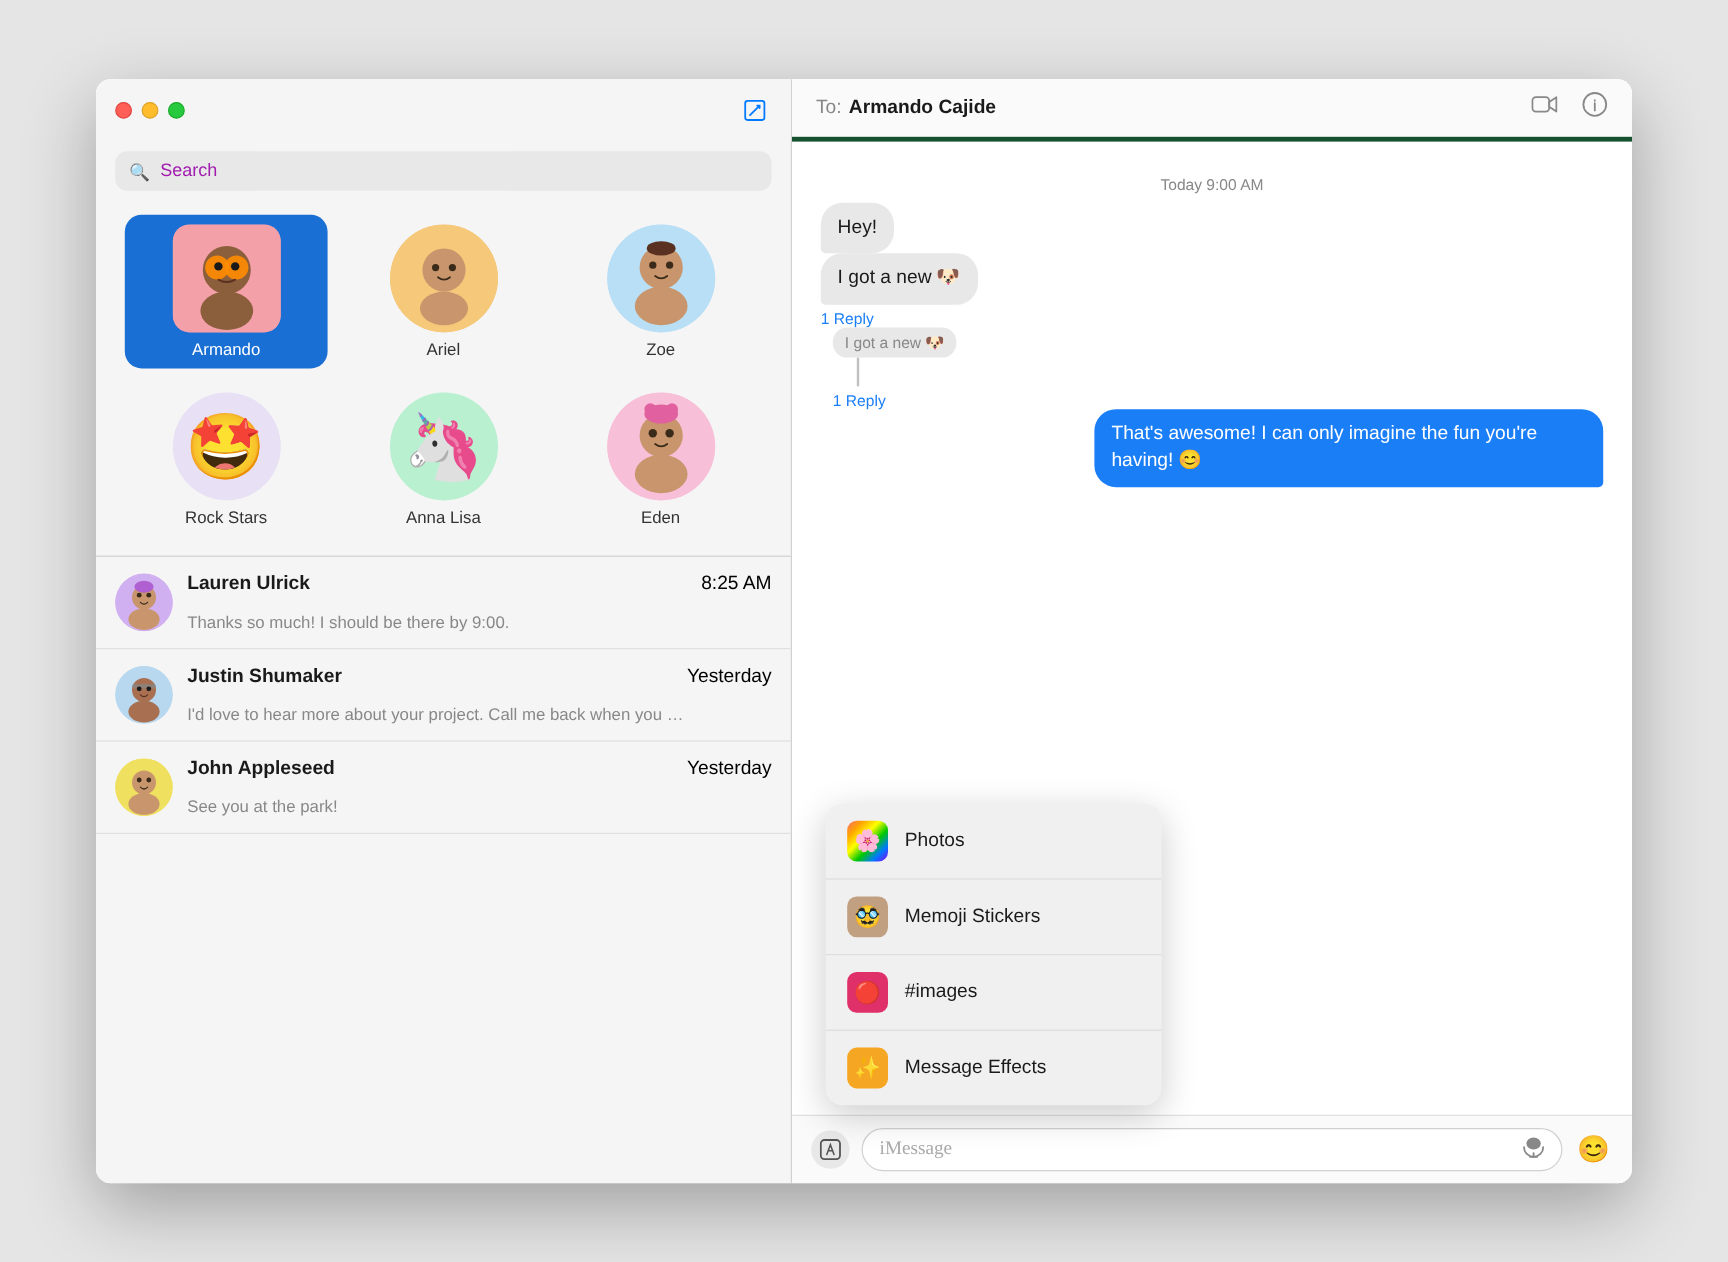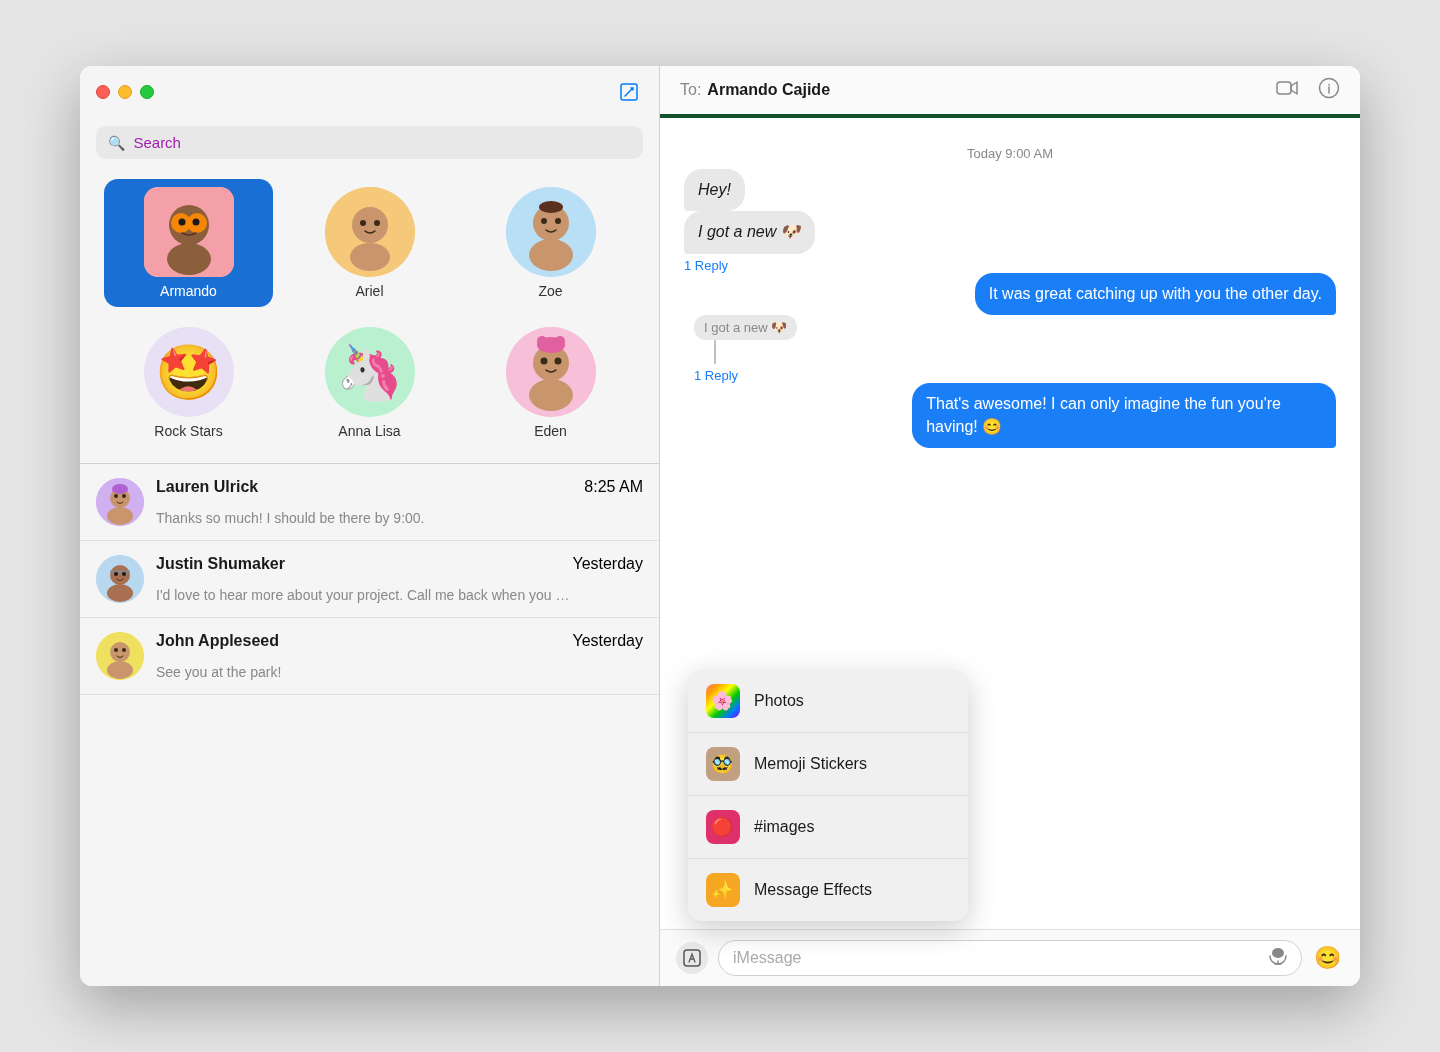--- a/index.html
+++ b/index.html
@@ -253,21 +253,20 @@
     }
     .bubble.outgoing {
       background: #1a7ef7;
       color: #fff;
       border-bottom-right-radius: 4px;
     }
     .bubble.incoming {
       background: #e8e8e8;
       color: #1a1a1a;
       border-bottom-left-radius: 4px;
-      font-style: italic;
     }
     .reply-link {
       font-size: 13px;
       color: #1a7ef7;
       margin-top: 4px;
       cursor: pointer;
     }
     .reply-bubble-mini {
       background: #e8e8e8;
       color: #888;
@@ -302,20 +301,21 @@
     .imessage-input {
       flex: 1;
       height: 36px;
       border: 1px solid #d0d0d0;
       border-radius: 18px;
       background: #fff;
       display: flex;
       align-items: center;
       padding: 0 14px;
       gap: 14px;
+      font-family: Liberation Serif, serif;
     }
     .input-placeholder {
       flex: 1;
       font-size: 16px;
       color: #aaa;
     }
     .input-audio-icon {
       color: #888;
       font-size: 16px;
     }
@@ -569,23 +569,20 @@
 
       <div class="msg-row incoming">
         <div class="bubble incoming">Hey!</div>
       </div>
 
       <div class="msg-row incoming">
         <div class="bubble incoming">I got a new 🐶</div>
         <span class="reply-link">1 Reply</span>
       </div>
 
-      <div class="msg-row outgoing">
-        <div class="bubble outgoing">It was great catching up with you the other day.</div>
-      </div>
 
       <div class="msg-row incoming" style="gap:0;">
         <div style="display:flex;flex-direction:column;gap:0;padding-left:10px;">
           <span class="reply-bubble-mini">I got a new 🐶</span>
           <div style="width:2px;height:24px;background:#c0c0c0;margin-left:20px;border-radius:1px;"></div>
           <span class="reply-link">1 Reply</span>
         </div>
       </div>
 
       <div class="msg-row outgoing">

